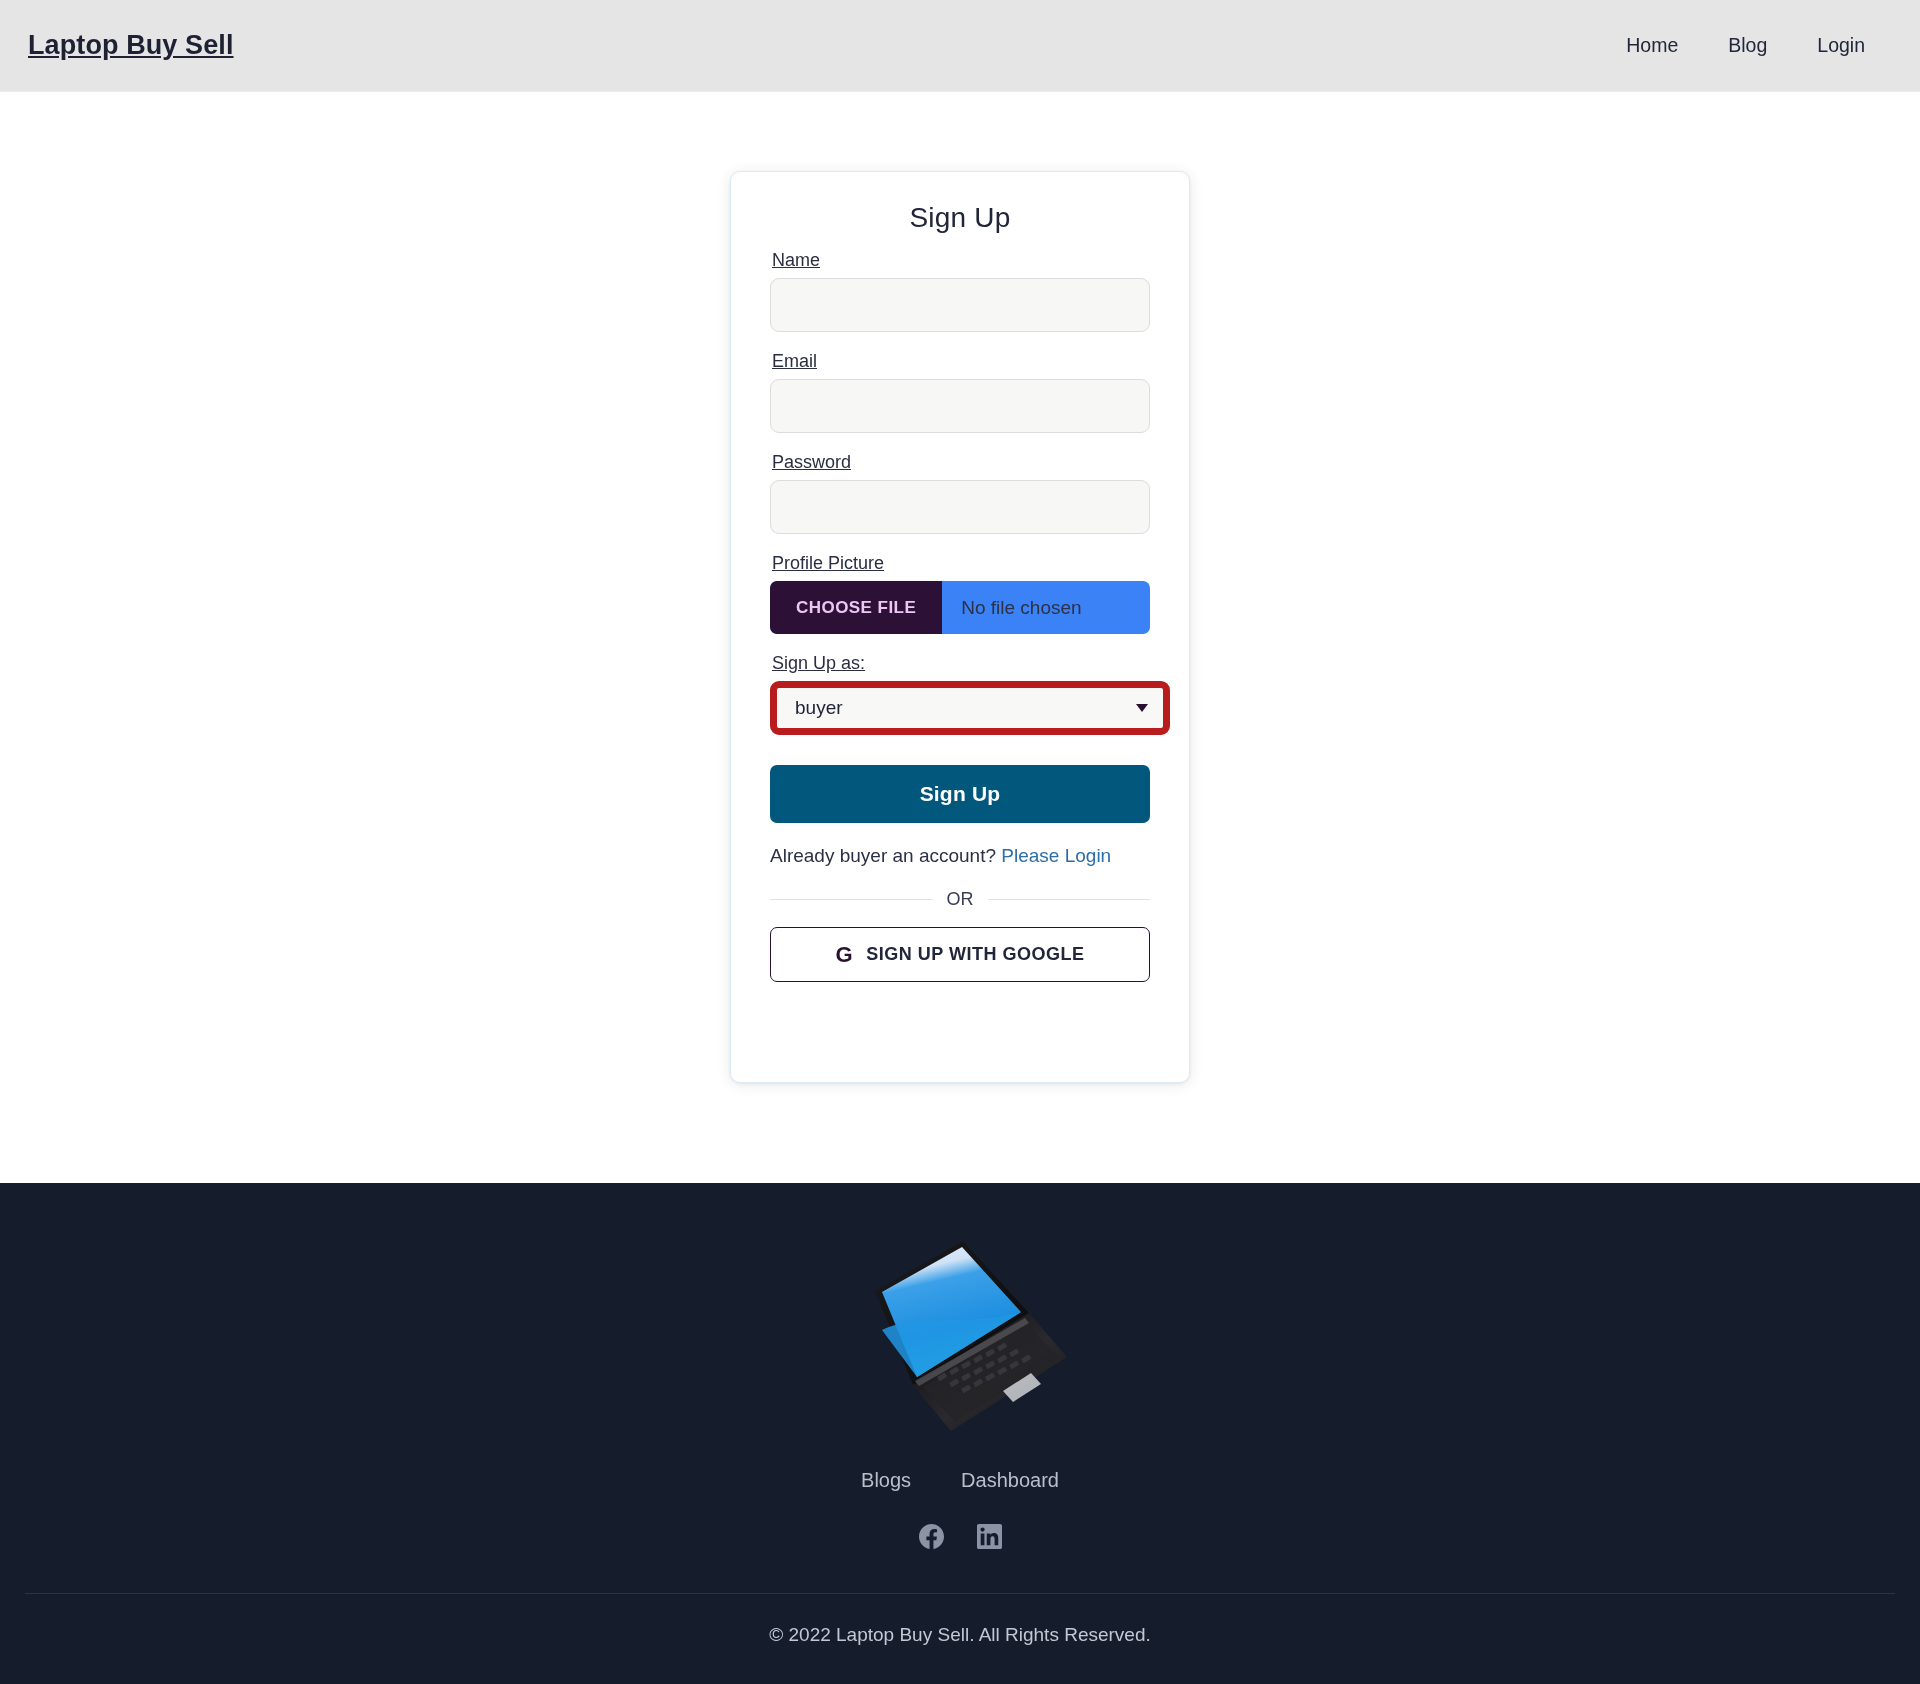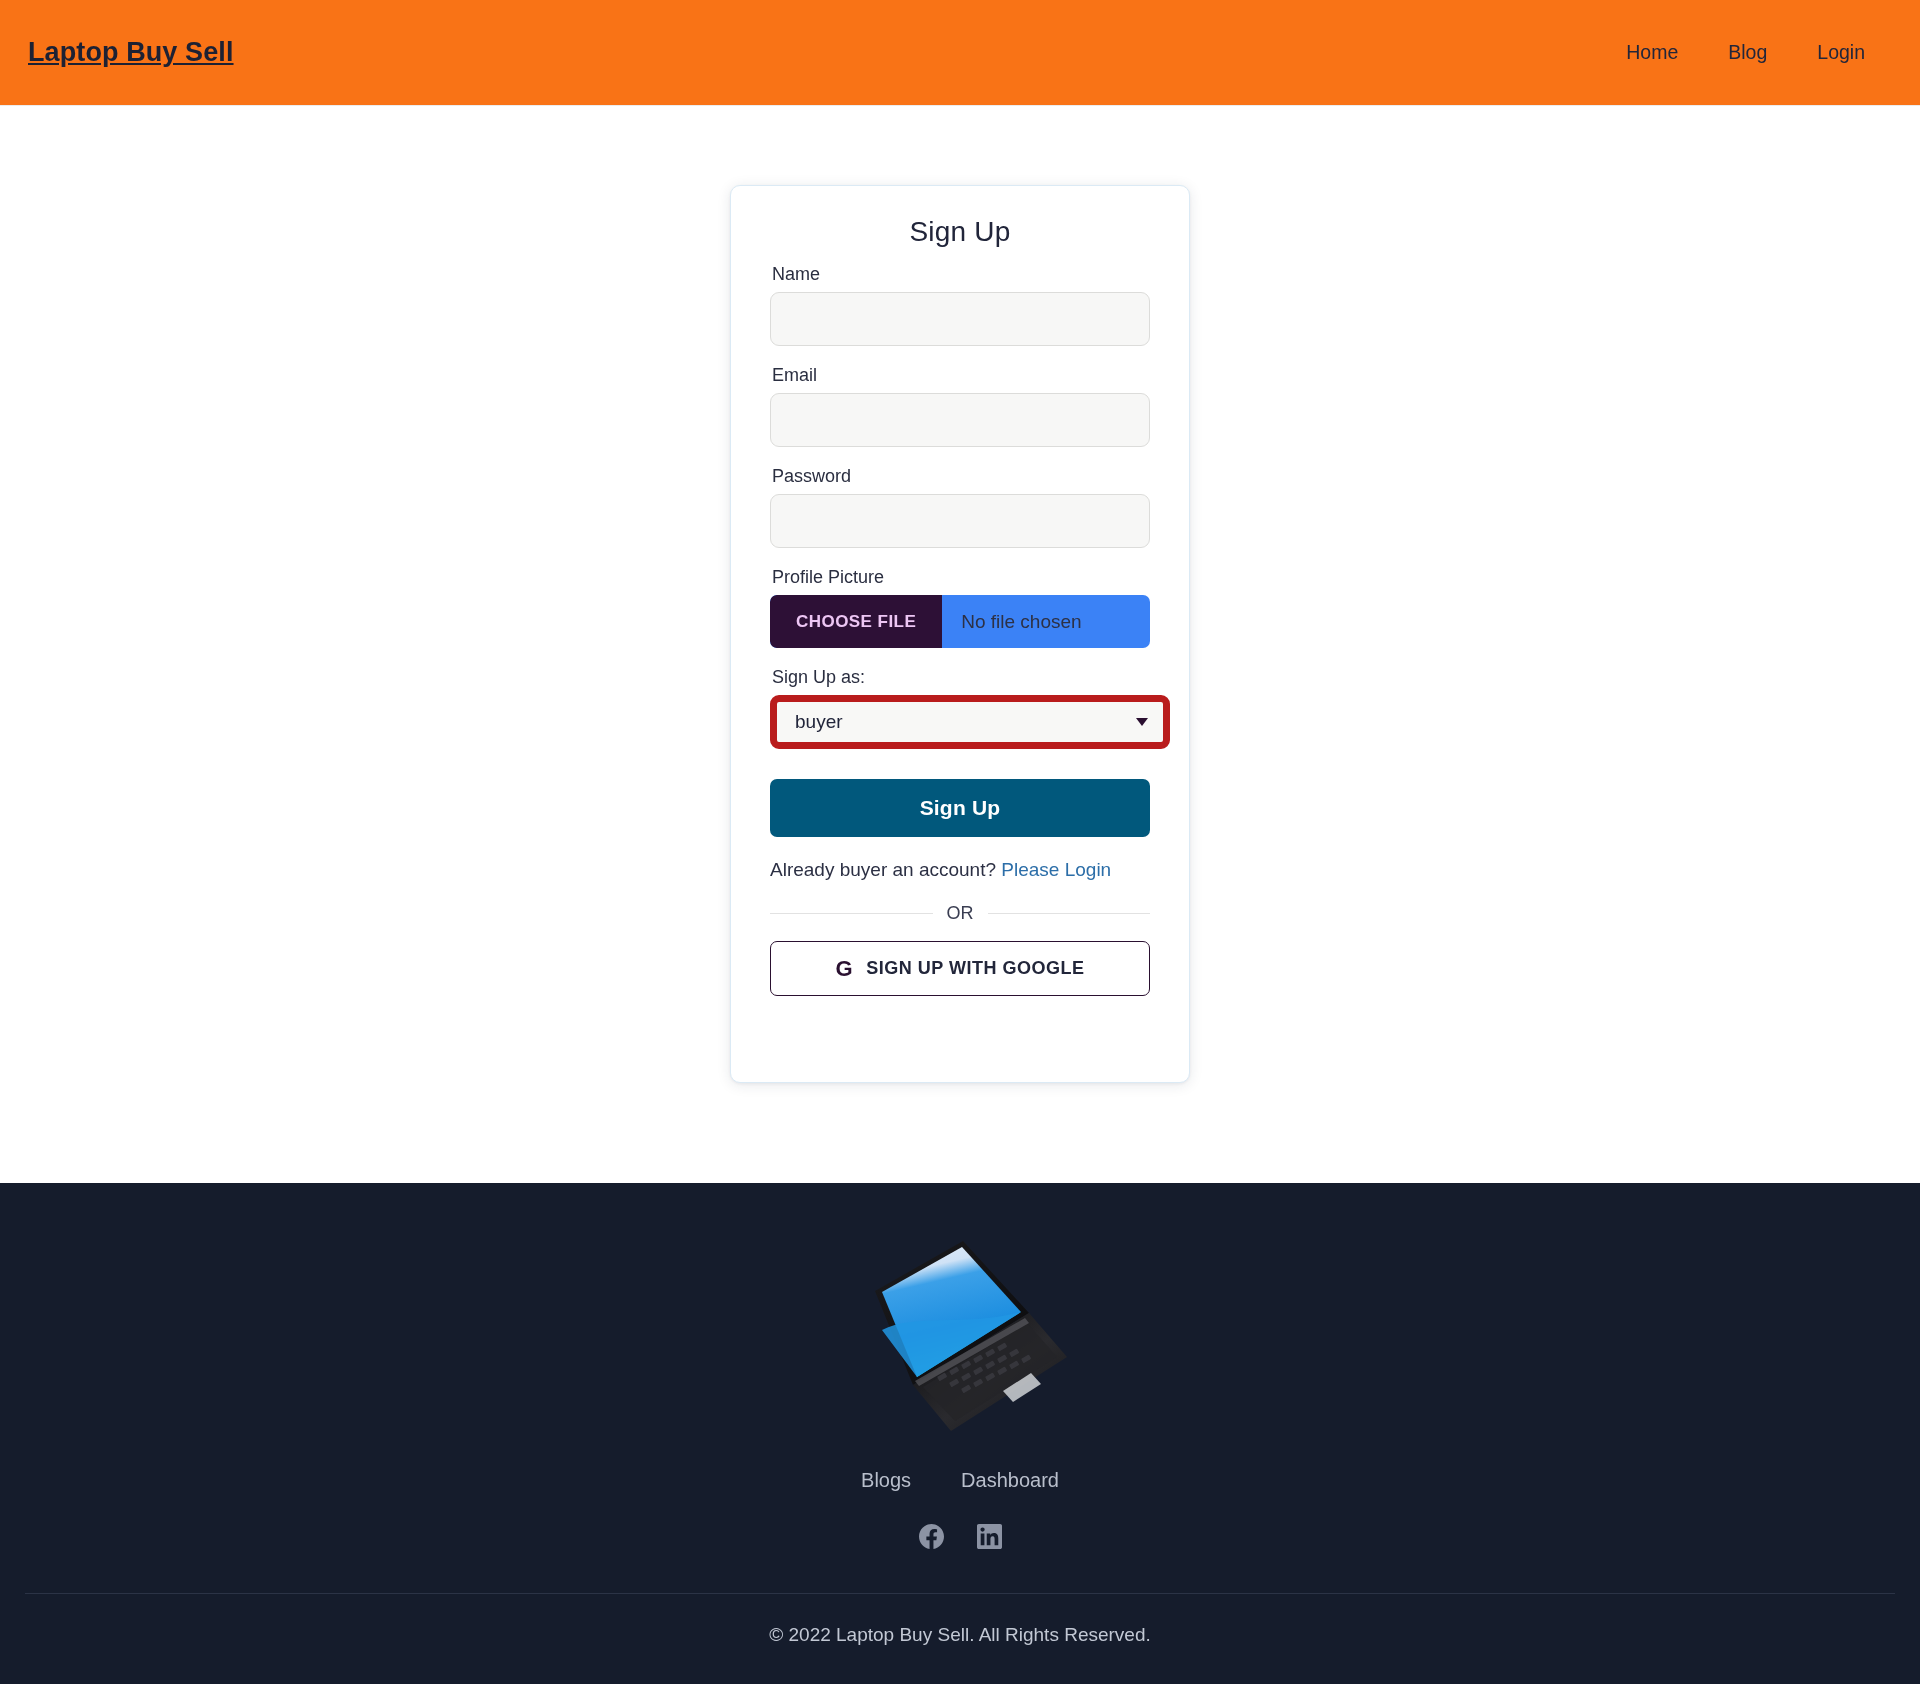--- a/index.html
+++ b/index.html
@@ -8,22 +8,22 @@
     height: 1684px;
     font-family: "Liberation Sans", sans-serif;
     background: #ffffff;
     color: #1e2235;
     -webkit-font-smoothing: antialiased;
   }
   .page { width: 1920px; min-height: 1684px; display: flex; flex-direction: column; }
 
   
   .navbar {
-    height: 106px;
-    background: #f97316;
+    height: 92px;
+    background: #e5e5e5;
     border-bottom: 1px solid #ececec;
     display: flex;
     align-items: center;
     justify-content: space-between;
     padding: 0 30px 0 28px;
     flex: 0 0 auto;
   }
   .brand {
     font-size: 27px;
     font-weight: 600;
@@ -65,20 +65,21 @@
     margin-bottom: 16px;
     letter-spacing: .2px;
   }
   .field { margin-bottom: 0; }
   .field-label {
     display: block;
     font-size: 18px;
     color: #2a2e40;
     margin: 0 0 7px 2px;
     font-weight: 400;
+    text-decoration: underline;
   }
   .text-input {
     display: block;
     width: 100%;
     height: 54px;
     background: #f7f7f6;
     border: 1px solid #dcdcda;
     border-radius: 9px;
     font-size: 18px;
     font-family: inherit;

